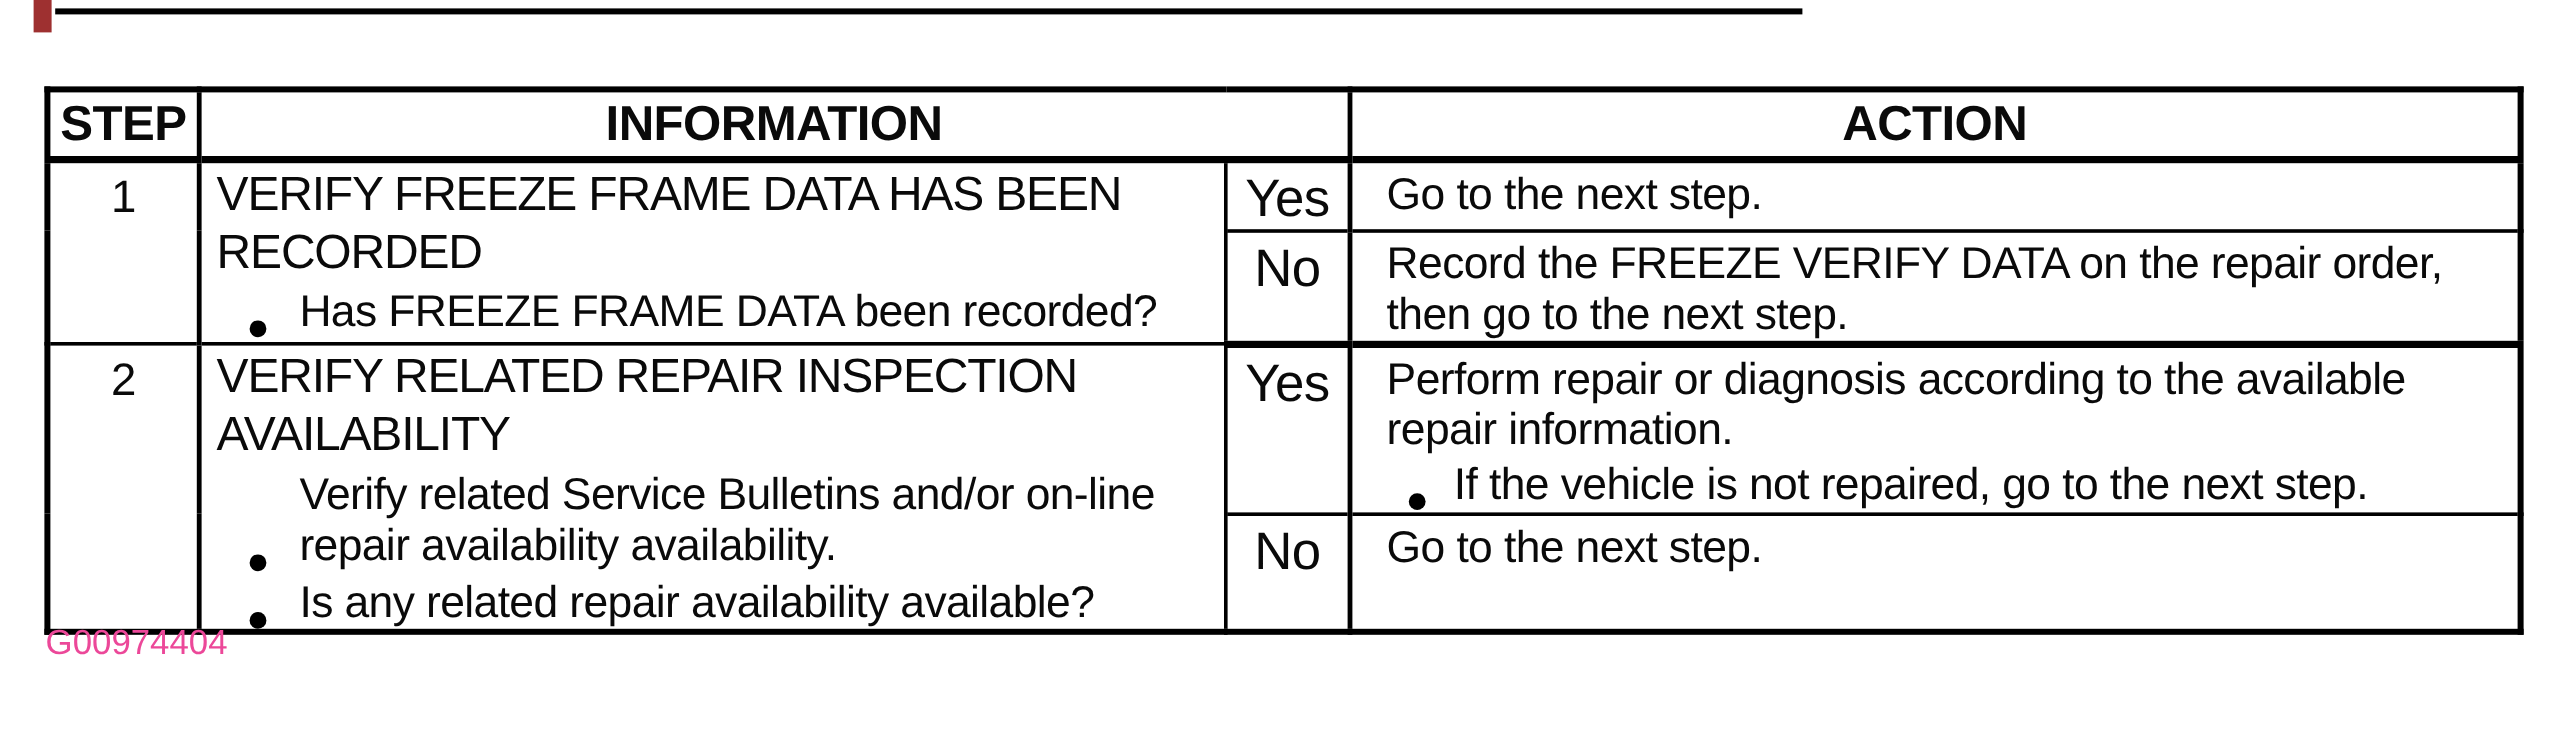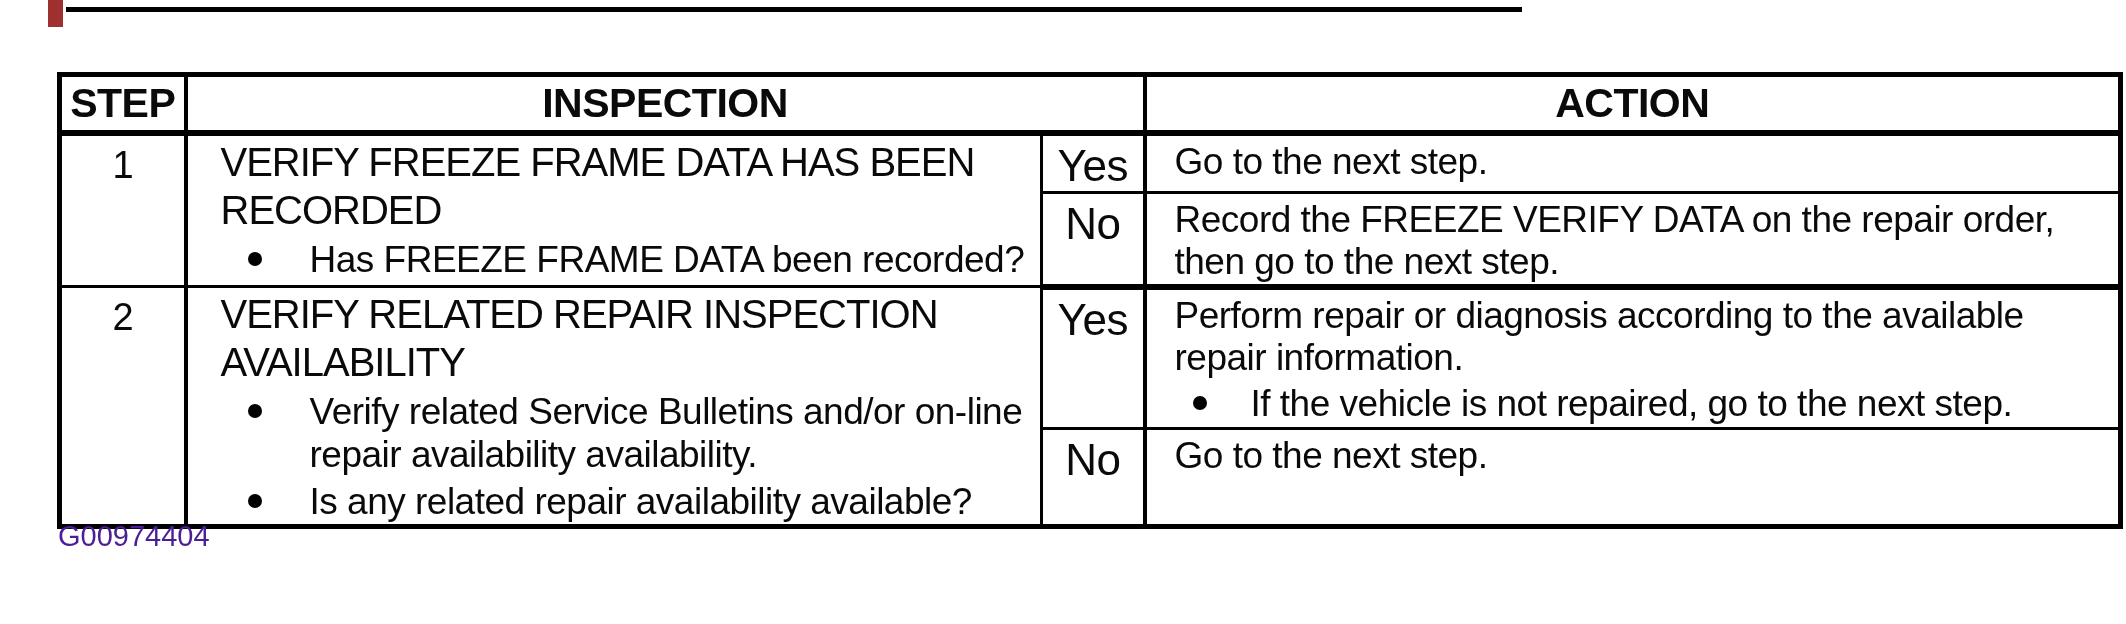--- a/index.html
+++ b/index.html
@@ -1,15 +1,15 @@
 <!DOCTYPE html>
 <html><head>
 <meta charset="utf-8">
 <style>
-  * { box-sizing: border-box; margin-left: 20px; }
+  * { box-sizing: border-box; }
   html, body { margin: 0; padding: 0; }
   body {
     width: 2126px; height: 624px;
     background: #ffffff;
     position: relative;
     font-family: "Liberation Sans", "DejaVu Sans", sans-serif;
     color: #0a0a0a;
     -webkit-font-smoothing: antialiased;
   }
 
@@ -60,72 +60,72 @@
   }
   td.insp {
     border-right: 3px solid #000;
     padding: 2px 8px 0 13px;
   }
   .insp-title {
     font-weight: normal; font-size: 40px; line-height: 1.2;
     letter-spacing: -1px; white-space: pre-line;
   }
   .bullet {
-    display: flex; align-items: flex-start;
+    display: flex; align-items: flex-end;
     font-size: 37px; line-height: 1.15; letter-spacing: -0.5px;
     margin-top: 5px;
   }
   .bullet .dot {
     flex: none; width: 14px; height: 14px; border-radius: 50%;
     background: #000; margin: 13px 28px 0 27px;
   }
   .bullet .txt { white-space: pre-line; }
 
   td.yn {
     text-align: center; font-size: 44px; letter-spacing: -0.5px;
     padding-top: 5px;
     border-left: 3px solid #000; border-right: 4px solid #000;
   }
   td.act {
     border-left: 4px solid #15803d;
     font-size: 37px; line-height: 1.15; letter-spacing: -0.5px;
-    padding: 5px 8px 0 8px;
+    padding: 5px 8px 0 29px;
   }
   .act-text { white-space: pre-line; }
   td.act .bullet { margin-top: 3px; }
   td.act .bullet .dot { margin: 13px 24px 0 18px; }
 
   
   tr.h-r1yes td, tr.h-r2yes td { border-bottom: 3px solid #000; }
   
   tr.h-r1no td { border-bottom: 6px solid #000; }
 
   .graphic-id {
     position: absolute; left: 38px; top: 520px;
-    font-size: 29px; letter-spacing: 0px; color: #4c1d95;
+    font-size: 29px; letter-spacing: 0px; color: #ec4899;
   }
 </style>
 </head>
 <body>
 
 <div class="red-tick" style="background: rgb(158, 48, 48);"></div>
 <div class="top-rule" style="background: rgb(0, 0, 0);"></div>
 
 <table class="steps">
   <colgroup>
     <col class="c-step">
       <col class="c-insp">
       <col class="c-yn">
       <col class="c-action">
   </colgroup>
 
   <tbody>
       <tr class="h-header">
     <th class="step-h">STEP</th>
-    <th class="insp-h" colspan="2">INSPECTION</th>
+    <th class="insp-h" colspan="2">INFORMATION</th>
     <th>ACTION</th>
   </tr>
 
   <tr class="h-r1yes">
     <td class="step" rowspan="2">1</td>
     <td class="insp" rowspan="2">
       <div class="insp-title">VERIFY FREEZE FRAME DATA HAS BEEN
 RECORDED</div>
       <div class="bullet">
         <span class="dot"></span>

